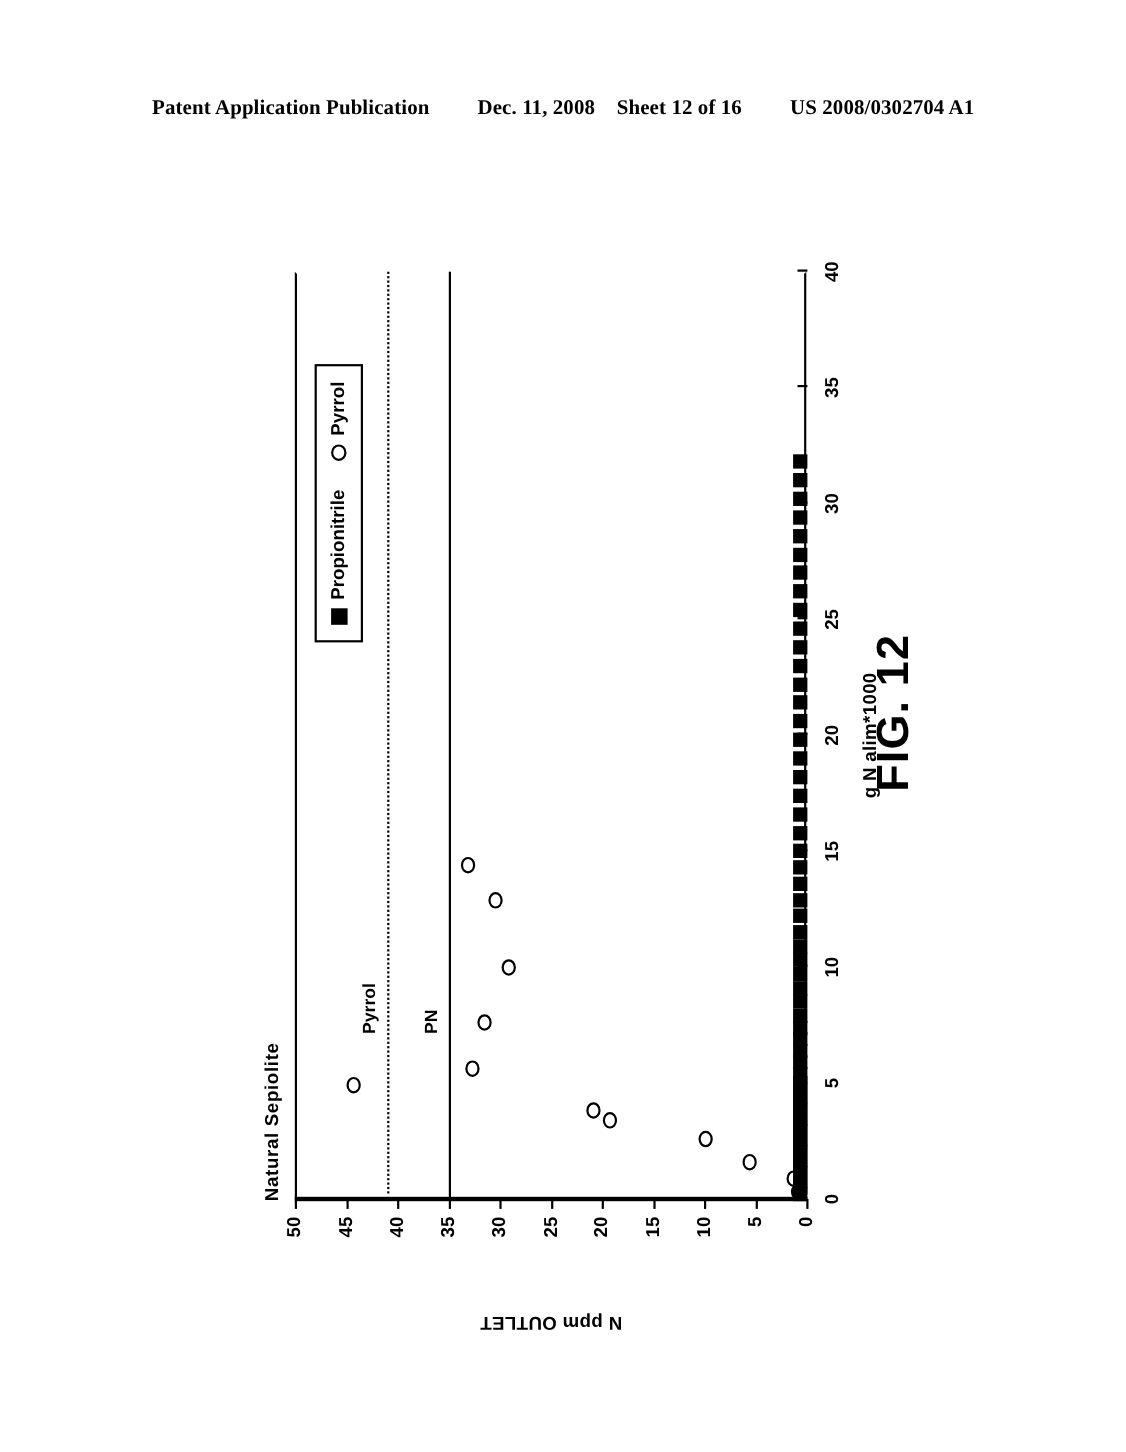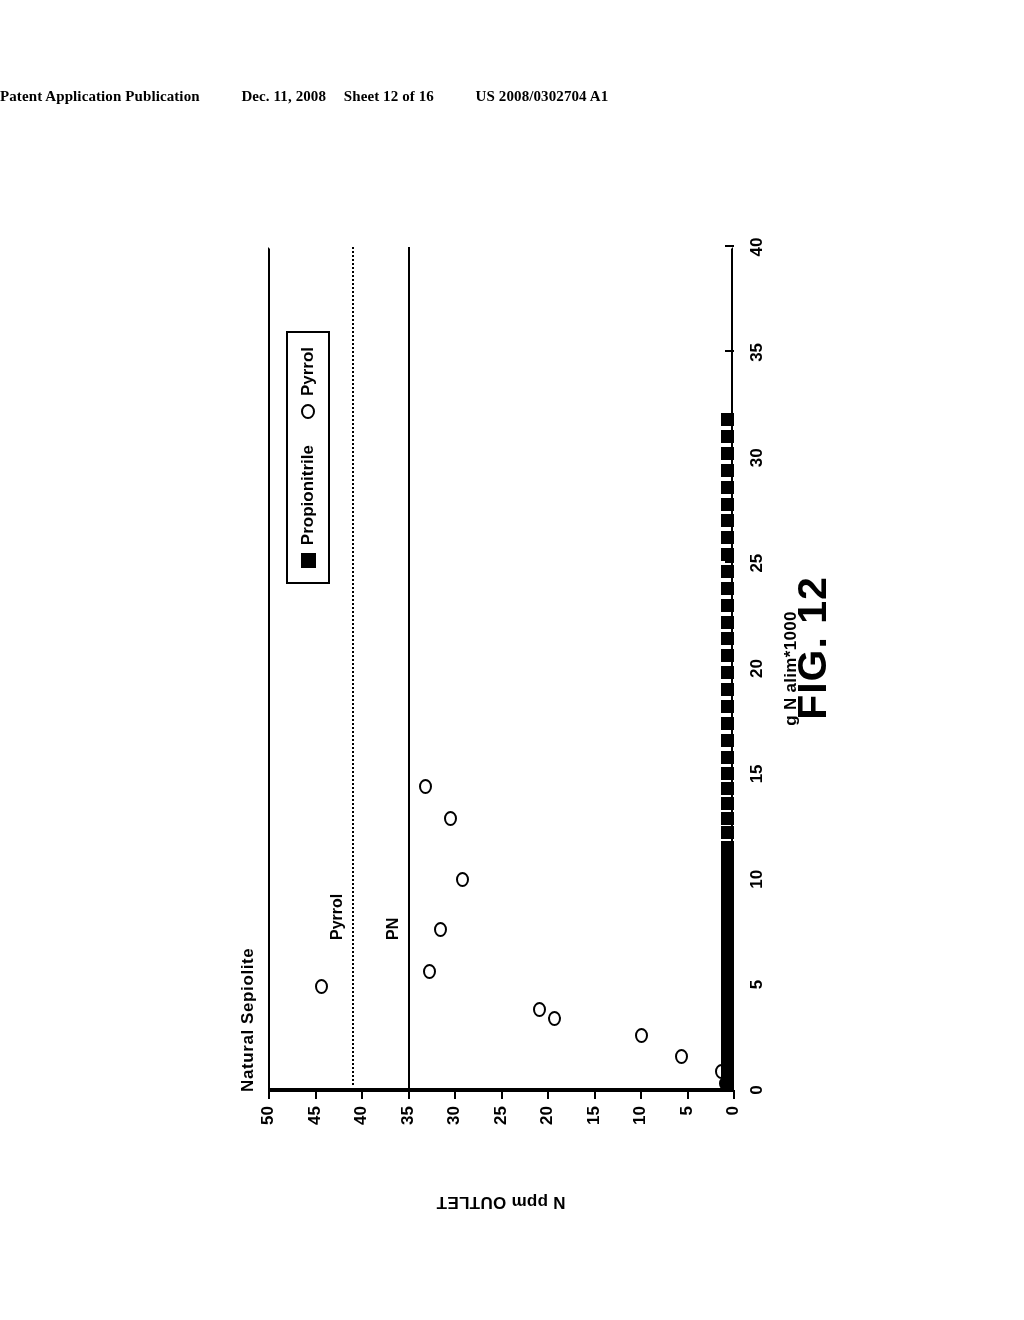--- a/index.html
+++ b/index.html
@@ -15,23 +15,24 @@
     color: #000000;
     overflow: hidden;
   }
 
   
   .page-header {
     position: absolute;
     top: 88px;
     left: 0;
     width: 1024px;
+    text-align: center;
     font-family: "Liberation Serif", serif;
     font-weight: bold;
-    font-size: 15px;
+    font-size: 19px;
     letter-spacing: 0.1px;
     white-space: nowrap;
   }
   .page-header .seg { display: inline-block; vertical-align: baseline; }
   .page-header .gap-lg { display: inline-block; width: 34px; }
   .page-header .gap-sm { display: inline-block; width: 10px; }
 
   
   
   .figure-stage {

